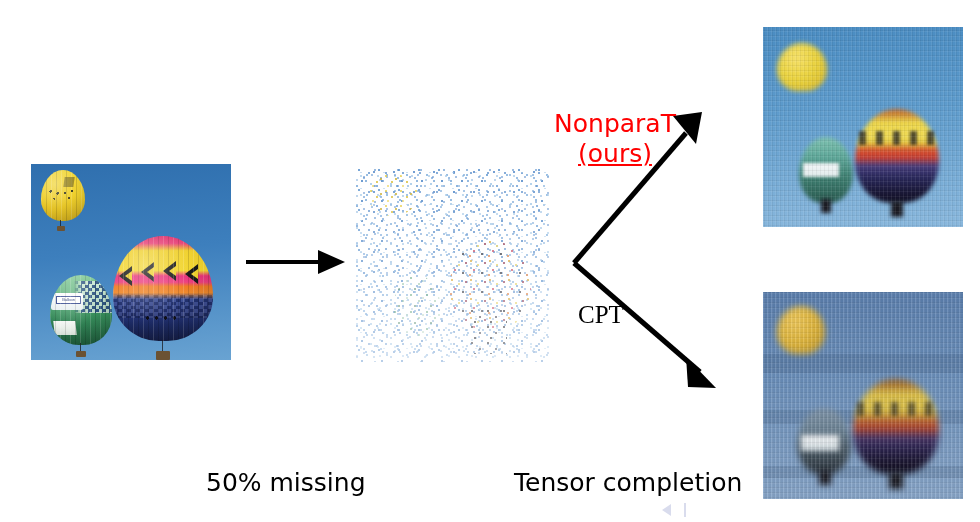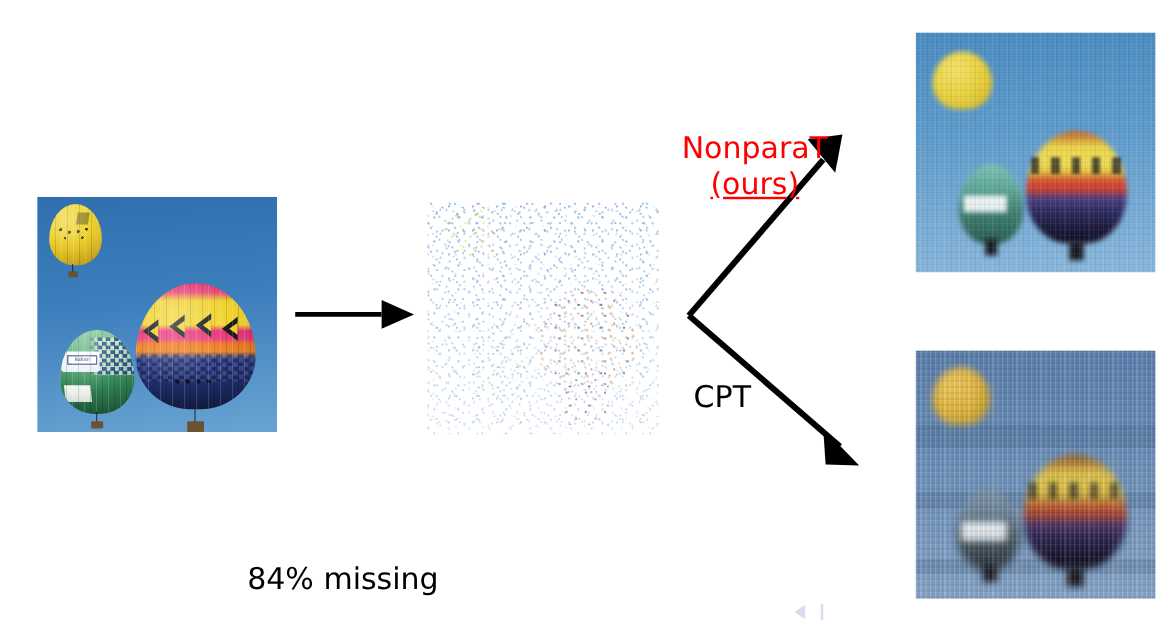--- a/index.html
+++ b/index.html
@@ -334,23 +334,23 @@
 
   
   .label {
     position: absolute;
     font-family: "DejaVu Sans", sans-serif;
     color: #000000;
     white-space: nowrap;
   }
   .lbl-missing   { left: 206px; top: 468px; font-size: 25px; }
   .lbl-tensor    { left: 514px; top: 468px; font-size: 25px; }
-  .lbl-cpt       { left: 578px; top: 316px; font-size: 25px; }
+  .lbl-cpt       { left: 578px; top: 301px; font-size: 25px; font-family: Liberation Serif, serif; }
   .lbl-nonparat  {
-    left: 565px; top: 109px; font-size: 25px; color: #ff0000;
+    left: 551px; top: 109px; font-size: 25px; color: #ff0000;
     line-height: 1.18; text-align: center; width: 128px;
   }
   .lbl-nonparat .l2 { display: block; text-decoration: underline; }
 
   
   .nav-ctrl { position: absolute; left: 660px; top: 501px; width: 36px; height: 18px; }
   .nav-prev {
     position: absolute; left: 2px; top: 3px;
     width: 0; height: 0;
     border-top: 6px solid transparent;
@@ -473,22 +473,23 @@
       <line x1="574" y1="263" x2="686" y2="133" stroke="#000000" stroke-width="5"></line>
       <polygon points="673,116 702,112 696,144" fill="#000000"></polygon>
     </g>
 
     <g>
       <line x1="574" y1="263" x2="700" y2="372" stroke="#000000" stroke-width="5"></line>
       <polygon points="686,357 716,388 688,387" fill="#000000"></polygon>
     </g>
   </svg>
 
-  <div class="label lbl-missing">84% missing</div>
-
+  <div class="label lbl-missing">50% missing</div>
+
+  <div class="label lbl-tensor">Tensor completion</div>
 
   <div class="label lbl-cpt">CPT</div>
 
   <div class="label lbl-nonparat">
     <span>NonparaT</span>
     <span class="l2">(ours)</span>
   </div>
 
   <div class="nav-ctrl">
     <div class="nav-prev"></div>

